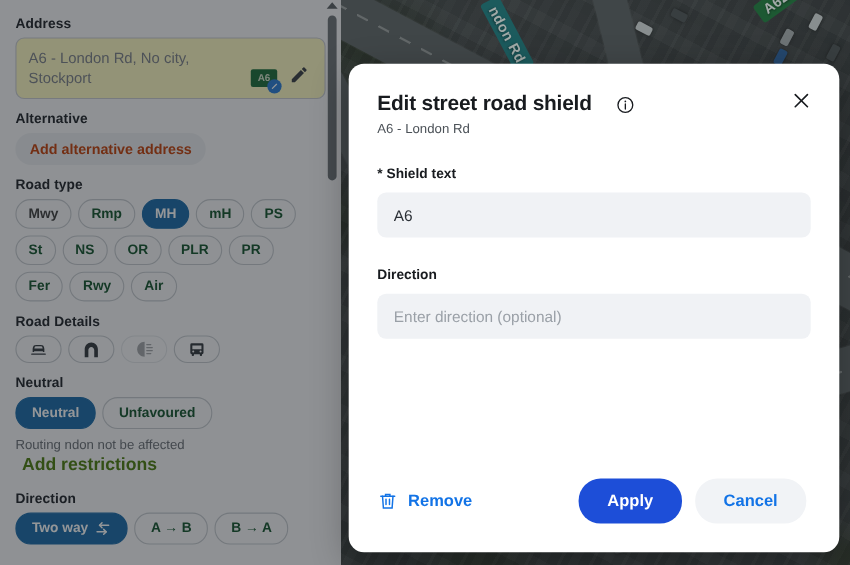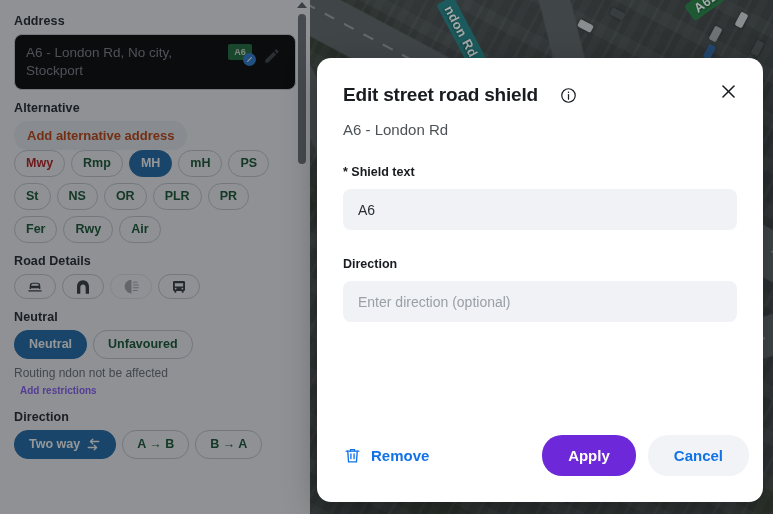--- a/index.html
+++ b/index.html
@@ -127,24 +127,24 @@
     font-weight: 700;
     color: #20242a;
     margin: 11px 0 6px 0;
     letter-spacing: 0.1px;
   }
   .section-label:first-child { margin-top: 6px; }
 
   .address-box {
     border: 1px solid #c9ccd1;
     border-radius: 8px;
-    background: #000000;
+    background: #fef9c3;
     padding: 9px 11px;
     display: flex;
-    align-items: flex-start;
+    align-items: flex-end;
     gap: 8px;
     min-height: 52px;
   }
   .address-text {
     flex: 1;
     font-size: 13.5px;
     line-height: 1.35;
     color: #7d828a;
   }
   .addr-shield {
@@ -181,22 +181,22 @@
     border-radius: 16px;
     background: #e9ebee;
     color: #c2410c;
     font-size: 13px;
     font-weight: 700;
     cursor: pointer;
   }
   .link-plain {
     display: inline-block;
     padding: 3px 6px;
-    color: #8b5cf6;
-    font-size: 10px;
+    color: #4d7c0f;
+    font-size: 16px;
     font-weight: 700;
     cursor: pointer;
   }
 
   .chip-row {
     display: flex;
     flex-wrap: wrap;
     gap: 6px;
   }
   .chip {
@@ -277,23 +277,23 @@
     gap: 22px;
   }
   .modal-title {
     font-size: 19px;
     font-weight: 700;
     color: #181b1f;
     letter-spacing: -0.2px;
   }
   .info-icon { display: flex; align-items: center; cursor: pointer; }
   .modal-sub {
-    font-size: 15px;
+    font-size: 12px;
     color: #4c5258;
-    margin-top: 15px;
+    margin-top: 4px;
   }
   .close-btn {
     position: absolute;
     right: 22px; top: 20px;
     width: 26px; height: 26px;
     display: flex; align-items: center; justify-content: center;
     cursor: pointer;
   }
 
   .field-label {
@@ -331,21 +331,21 @@
     padding: 0 15px;
     font-family: "Liberation Sans", sans-serif;
     font-size: 14px;
     color: #2a2f35;
     outline: none;
   }
   .text-input::placeholder { color: #9aa0a7; }
 
   .modal-footer {
     position: absolute;
-    left: 26px; right: 14px; bottom: 26px;
+    left: 26px; right: 30px; bottom: 26px;
     display: flex;
     align-items: center;
   }
   .remove-btn {
     display: flex;
     align-items: center;
     gap: 9px;
     color: #1273e6;
     font-size: 15px;
     font-weight: 700;
@@ -355,21 +355,21 @@
   .btn {
     border: none;
     border-radius: 20px;
     height: 41px;
     padding: 0 26px;
     font-family: "Liberation Sans", sans-serif;
     font-size: 15px;
     font-weight: 700;
     cursor: pointer;
   }
-  .btn-primary { background: #6d28d9; color: #ffffff; }
+  .btn-primary { background: #1d4ed8; color: #ffffff; }
   .btn-secondary { background: #f1f3f6; color: #1273e6; margin-left: 12px; }
 </style>
 </head>
 <body>
 
 <div id="app">
 
   <div class="map-area">
     <div class="map-sat"></div>
 
@@ -413,22 +413,23 @@
         <div class="pencil-btn">
           <svg width="18" height="18" viewBox="0 0 24 24" fill="#3a3f45">
             <path d="M3 17.25V21h3.75L17.81 9.94l-3.75-3.75L3 17.25zM20.71 7.04a1 1 0 0 0 0-1.41l-2.34-2.34a1 1 0 0 0-1.41 0l-1.83 1.83 3.75 3.75 1.83-1.83z"></path>
           </svg>
         </div>
       </div>
 
       <div class="section-label">Alternative</div>
       <div class="link-pill">Add alternative address</div>
 
+      <div class="section-label">Road type</div>
       <div class="chip-row">
-        <div class="chip active" style="background:transparent;border-color:#c4c8cd;color:#b91c1c;">Mwy</div>
+        <div class="chip active" style="background:transparent;border-color:#c4c8cd;color:#404040;">Mwy</div>
         <div class="chip">Rmp</div>
         <div class="chip active">MH</div>
         <div class="chip">mH</div>
         <div class="chip">PS</div>
         <div class="chip">St</div>
         <div class="chip">NS</div>
         <div class="chip">OR</div>
         <div class="chip">PLR</div>
         <div class="chip">PR</div>
         <div class="chip">Fer</div>

